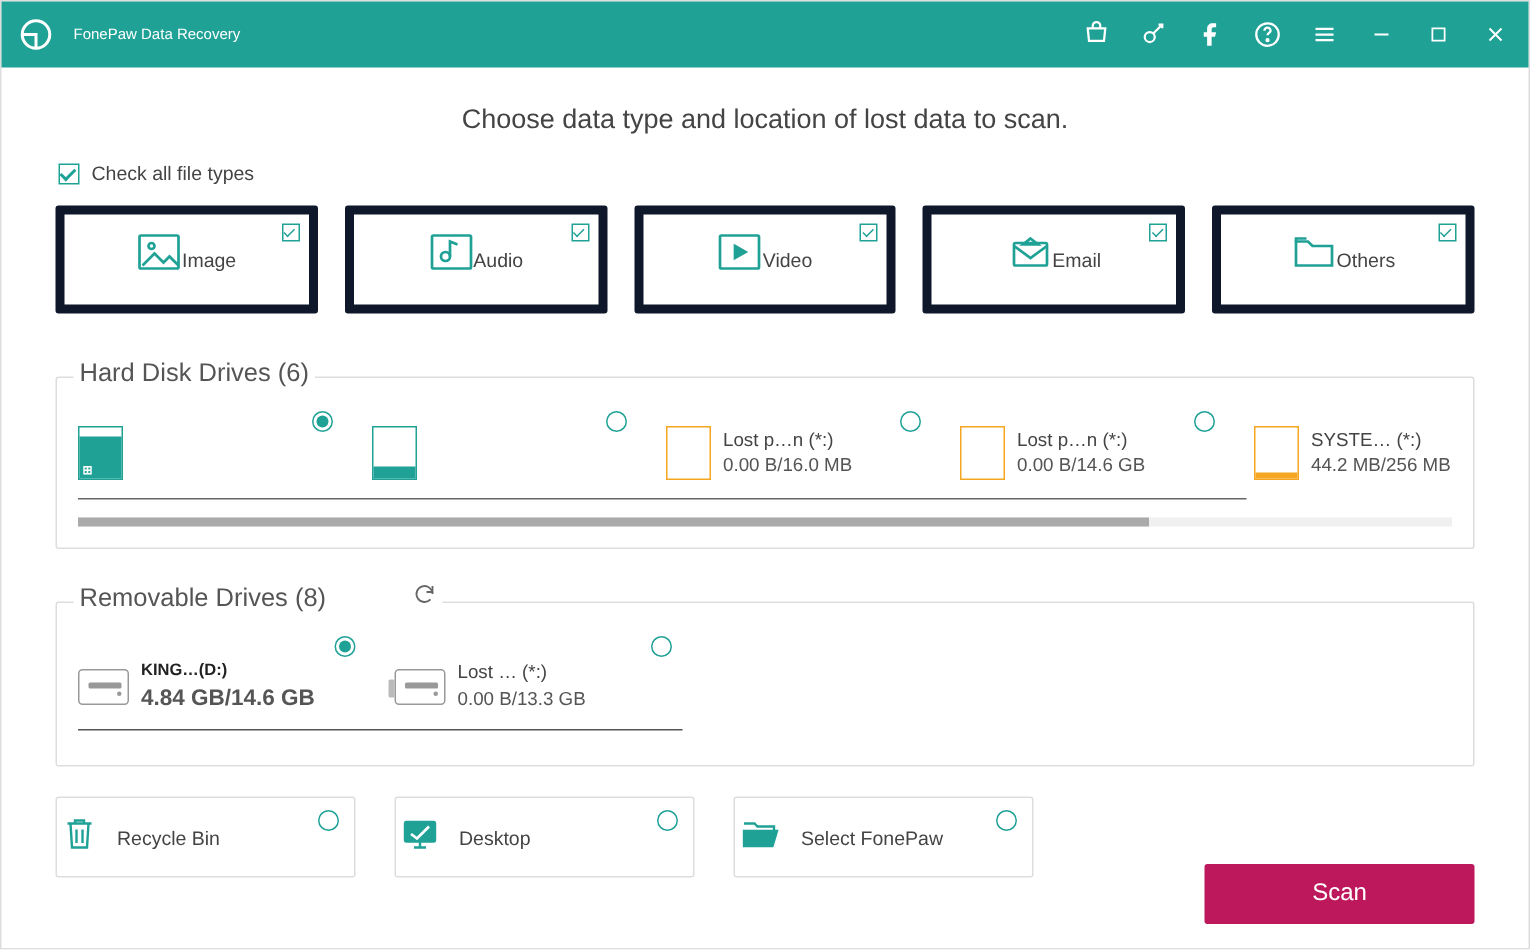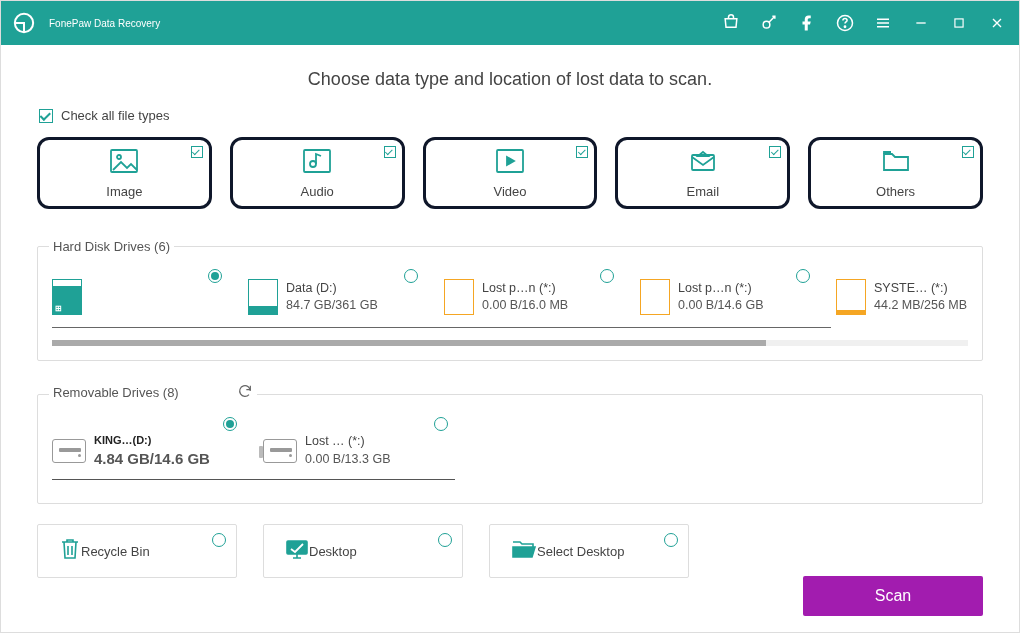--- a/index.html
+++ b/index.html
@@ -9,26 +9,26 @@
     .titlebar-logo { width: 22px; height: 22px; margin-right: 14px; }
     .titlebar-title { font-size: 10px; font-weight: 400; flex: 1; }
     .titlebar-icons { display: flex; gap: 18px; align-items: center; }
     .titlebar-icon { width: 20px; height: 20px; display: flex; align-items: center; justify-content: center; cursor: pointer; color:#fff; }
     .content { flex: 1; padding: 24px 36px 20px 36px; display: flex; flex-direction: column; position: relative; }
     .main-heading { text-align: center; font-size: 18px; color: #444; font-weight: 500; margin-bottom: 18px; }
     .check-all { display: flex; align-items: center; gap: 8px; margin-bottom: 14px; font-size: 13px; color: #444; margin-left: 2px;}
     .chk { width: 14px; height: 14px; border: 1.5px solid #1fa196; display: inline-flex; align-items: center; justify-content: center; cursor: pointer; }
     .chk.checked::after { content: ""; width: 8px; height: 4px; border-left: 2px solid #1fa196; border-bottom: 2px solid #1fa196; transform: rotate(-45deg) translate(0px,-1px); }
     .types-row { display: flex; justify-content: space-between; gap: 18px; margin-bottom: 22px; }
-    .type-card { flex: 1; border: 3px solid #0f172a; border-radius: 12px; height: 72px; position: relative; display: flex; flex-direction: column; align-items: center; justify-content: center; cursor: pointer; }
+    .type-card { flex: 1; border: 6px solid #0f172a; border-radius: 2px; height: 72px; position: relative; display: flex; flex-direction: row; align-items: center; justify-content: center; cursor: pointer; }
     .type-card .chk-sm { position: absolute; top: 6px; right: 6px; width: 12px; height: 12px; border: 1.5px solid #1fa196; display: flex; align-items: center; justify-content: center; }
     .type-card .chk-sm::after { content: ""; width: 6px; height: 3px; border-left: 1.5px solid #1fa196; border-bottom: 1.5px solid #1fa196; transform: rotate(-45deg) translate(0,-1px); }
     .type-card .type-icon { color: #1fa196; margin-bottom: 6px; }
     .type-card .type-label { font-size: 13px; color: #444; }
-    .section-label { font-size: 13px; color: #555; margin-left: 12px; position: relative; top: 8px; background: #fff; padding: 0 4px; width: fit-content; z-index: 2; display:flex; align-items:center; gap:8px;}
+    .section-label { font-size: 17px; color: #555; margin-left: 12px; position: relative; top: 8px; background: #fff; padding: 0 4px; width: fit-content; z-index: 2; display:flex; align-items:center; gap:8px;}
     .drives-box { border: 1px solid #ddd; border-radius: 2px; padding: 22px 14px 14px 14px; margin-bottom: 14px; }
     .drives-row { display: flex; gap: 26px; align-items: flex-start; overflow: hidden; }
     .drive-item { flex: 0 0 170px; min-width: 0; position: relative; display:flex; flex-direction: column; cursor:pointer; }
     .radio { position: absolute; top: 0; right: 0; width: 14px; height: 14px; border: 1.5px solid #1fa196; border-radius: 50%; display: flex; align-items: center; justify-content: center; }
     .radio.selected::after { content: ""; width: 8px; height: 8px; background: #1fa196; border-radius: 50%; }
     .drive-body { display: flex; gap: 8px; align-items: center; margin-top: 10px; }
     .drive-icon { width: 30px; height: 36px; border: 1.5px solid #1fa196; position: relative; flex-shrink:0;}
     .drive-icon .fill { position: absolute; bottom: 0; left: 0; right: 0; background: #1fa196; }
     .drive-icon.orange { border-color: #f5a623; }
     .drive-icon.orange .fill { background: #f5a623; }
@@ -42,25 +42,25 @@
     .scroll-track { margin-top: 12px; height: 6px; background: #f0f0f0; position: relative; }
     .scroll-thumb { position: absolute; left: 0; top: 0; height: 6px; width: 78%; background: #aaa; }
     .removable-row .drive-item { flex: 0 0 185px; }
     .removable-row .drive-item.selected .drive-text .name { font-size: 11px; font-weight:700;}
     .removable-row .drive-item.selected .drive-text .size { font-size: 15px; font-weight:700;}
     .usb-icon { width: 34px; height: 24px; border: 1.5px solid #999; border-radius: 3px; position: relative; flex-shrink:0;}
     .usb-icon::before { content:""; position:absolute; left:-5px; top:6px; width:4px; height:12px; background:#bbb; border-radius:1px;}
     .usb-icon .bar { position:absolute; top:8px; left:6px; right:4px; height:4px; background:#999; border-radius:1px;}
     .usb-icon .dot { position:absolute; top:14px; right:4px; width:3px; height:3px; background:#999; border-radius:50%;}
     .loc-row { display: flex; gap: 26px; margin-top: 6px; }
-    .loc-card { flex: 0 0 200px; border: 1px solid #ddd; border-radius: 2px; height: 54px; position: relative; display: flex; align-items: center; padding: 0 21px; cursor:pointer;}
+    .loc-card { flex: 0 0 200px; border: 1px solid #ddd; border-radius: 2px; height: 54px; position: relative; display: flex; align-items: center; padding: 0 4px; gap: 14px; cursor:pointer;}
     .loc-card .radio { top: 8px; right: 10px; }
     .loc-icon { color: #1fa196; flex-shrink:0;}
     .loc-label { font-size: 13px; color: #444; }
-    .scan-btn { position: absolute; right: 36px; bottom: 16px; background: #a21caf; color: #fff; width: 180px; height: 40px; border: none; font-size: 16px; border-radius: 2px; cursor: pointer; }
+    .scan-btn { position: absolute; right: 36px; bottom: 16px; background: #be185d; color: #fff; width: 180px; height: 40px; border: none; font-size: 16px; border-radius: 2px; cursor: pointer; }
     .refresh-icon svg { color: #666; }
     .removable-underline-wrap { position:relative; margin-top:10px;}
     .removable-underline-wrap .under1{ position:absolute; left:0; width:44%; height:1px; background:#555;}
     .removable-drives-box { padding-bottom: 24px; }
   </style>
 </head>
 <body>
 
 <div class="window">
 
@@ -182,24 +182,20 @@
                 <div class="fill" style="height:82%"></div>
                 <span class="win">⊞</span>
               </div>
           </div>
         </div>
         <div class="drive-item">
           <span class="radio"></span>
           <div class="drive-body">
             <div class="drive-icon">
                 <div class="fill" style="height:24%"></div>
-              </div>
-            <div class="drive-text">
-                <div class="name">Data (D:)</div>
-                <div class="size">84.7 GB/361 GB</div>
               </div>
           </div>
         </div>
         <div class="drive-item">
           <span class="radio"></span>
           <div class="drive-body">
             <div class="drive-icon orange">
                 <div class="fill" style="height:0%"></div>
               </div>
             <div class="drive-text">
@@ -295,19 +291,19 @@
               <path d="M8 20h8M12 16v4"></path>
             </svg></span>
         <span class="loc-label">Desktop</span>
       </div>
       <div class="loc-card">
         <span class="radio"></span>
         <span class="loc-icon"><svg width="26" height="22" viewBox="0 0 26 22" fill="none" stroke="currentColor" stroke-width="1.6">
               <path d="M2 4h7l2 2h11v3" fill="none"></path>
               <path d="M2 9h22l-3 10H2z" fill="currentColor"></path>
             </svg></span>
-        <span class="loc-label">Select Desktop</span>
+        <span class="loc-label">Select FonePaw</span>
       </div>
     </div>
 
     <button class="scan-btn">Scan</button>
   </div>
 </div>
 
 </body></html>

